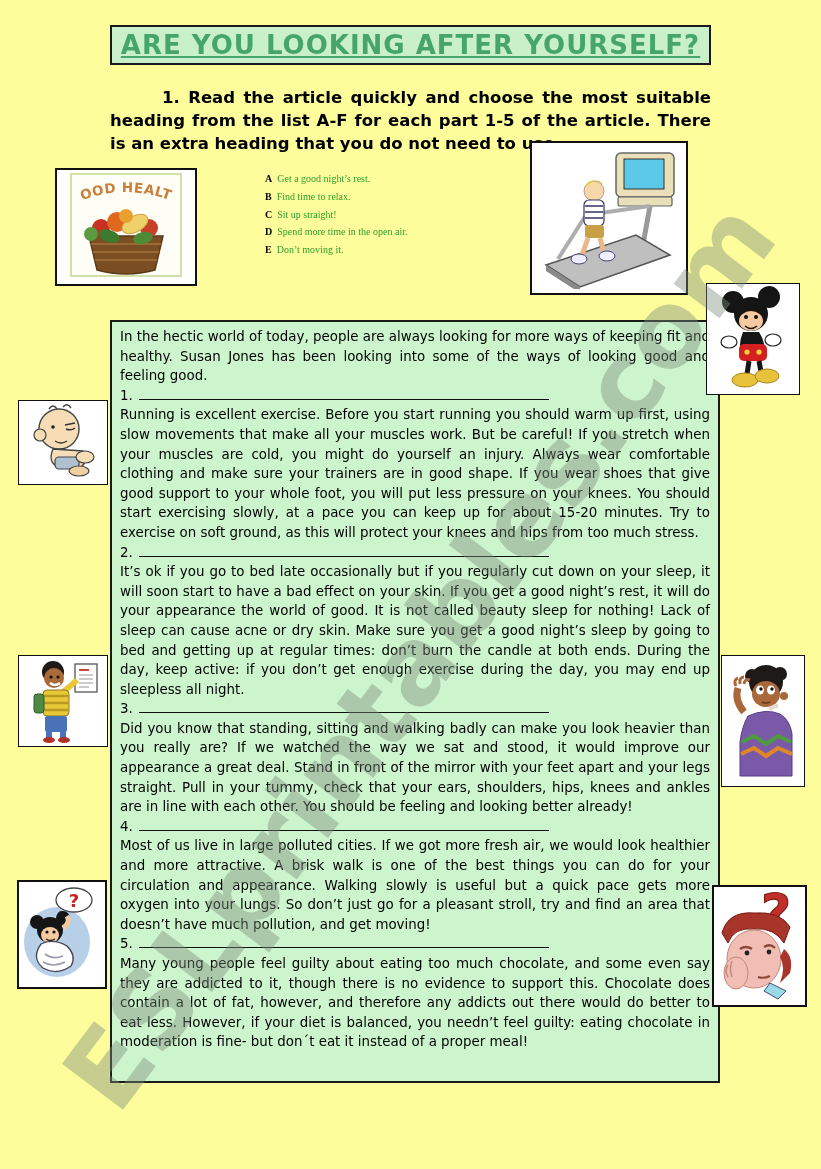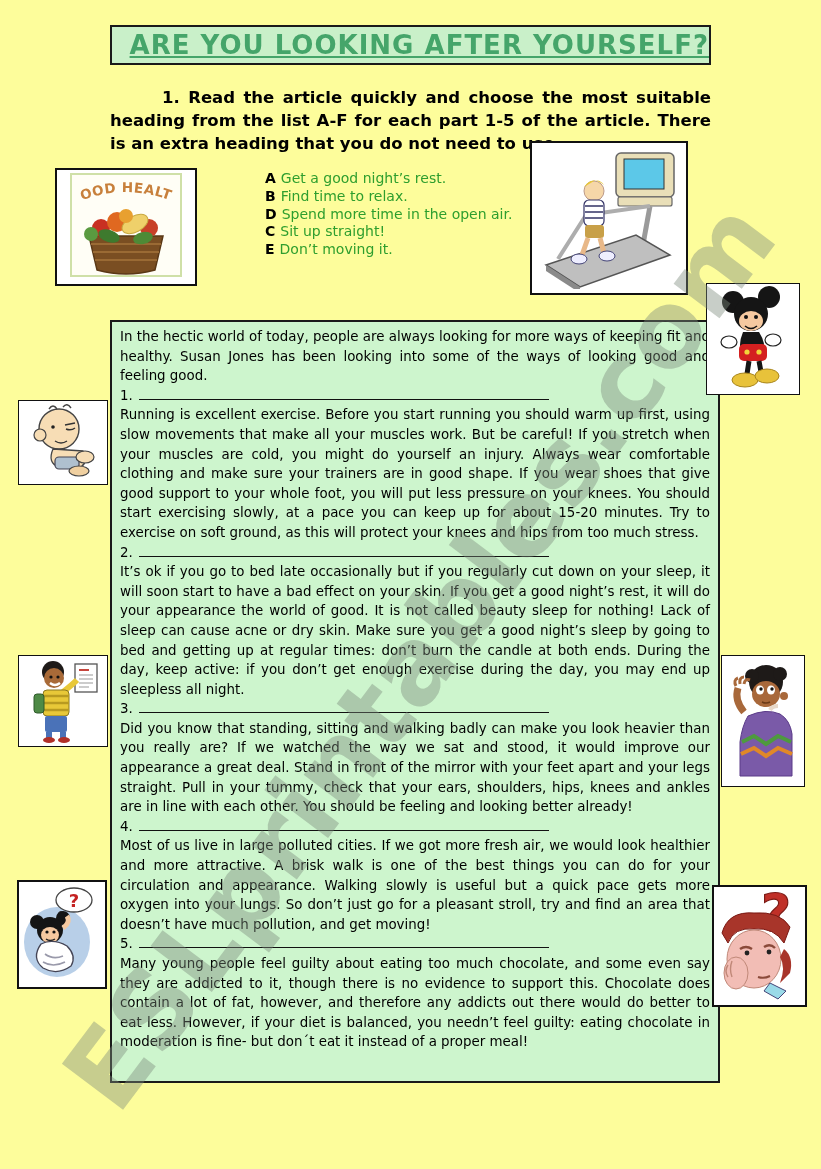--- a/index.html
+++ b/index.html
@@ -6,36 +6,36 @@
   body{
     width:821px;height:1169px;position:relative;overflow:hidden;
     background:#FDFD9B;
     font-family:"DejaVu Sans","Liberation Sans",sans-serif;
     color:#000;
   }
   
   .title-box{
     position:absolute;left:110px;top:25px;width:597px;height:36px;
     background:#C9F0C9;border:2px solid #1a1a1a;
-    display:flex;align-items:center;justify-content:flex-end;
+    display:flex;align-items:center;justify-content:center;
   }
   .title-box h1{
     margin:0;font-size:26px;font-weight:bold;letter-spacing:1px;
     color:#45A56A;text-decoration:underline;white-space:nowrap;
   }
   
   .instructions{
     position:absolute;left:110px;top:86px;width:601px;
     font-weight:bold;font-size:16.5px;line-height:23px;
     text-align:justify;text-indent:52px;
   }
   
   .headings{
     position:absolute;left:265px;top:170px;
-    font-size:14px;line-height:17.8px;white-space:nowrap;
+    font-size:10px;line-height:17.8px;white-space:nowrap;font-family:Liberation Serif, serif;
   }
   .headings .letter{font-weight:bold;color:#000;margin-right:5px;}
   .headings .htext{color:#2E9E2E;}
   
   .article-box{
     position:absolute;left:110px;top:320px;width:590px;height:748px;
     background:#CDF5CD;border:2px solid #1a1a1a;
     padding:5px 8px 6px 8px;
     font-size:13.4px;line-height:19.6px;text-align:justify;
     overflow:hidden;z-index:1;
@@ -74,22 +74,22 @@
 
 <div class="title-box">
   <h1>ARE YOU LOOKING AFTER YOURSELF?</h1>
 </div>
 
 <div class="instructions">1. Read the article quickly and choose the most suitable heading from the list A-F for each part 1-5 of the article. There is an extra heading that you do not need to use.</div>
 
 <div class="headings">
   <div><span class="letter">A</span><span class="htext">Get a good night’s rest.</span></div>
   <div><span class="letter">B</span><span class="htext">Find time to relax.</span></div>
+  <div><span class="letter">C</span><span class="htext">Sit up straight!</span></div>
   <div><span class="letter">D</span><span class="htext">Spend more time in the open air.</span></div>
-  <div><span class="letter">C</span><span class="htext">Sit up straight!</span></div>
   <div><span class="letter">E</span><span class="htext">Don’t moving it.</span></div>
 </div>
 
 <div class="clip" id="good-health">
   <svg width="138" height="110" viewBox="0 0 138 110">
     <rect x="14" y="4" width="110" height="102" fill="#FFFEF6" stroke="#CFE0A8" stroke-width="2"></rect>
     <path id="gh-arc" d="M26,30 Q69,14 112,30" fill="none"></path>
     <text font-size="13.5" font-weight="bold" fill="#C8803C" letter-spacing="0.5">
       <textPath href="#gh-arc" startOffset="50%" text-anchor="middle">GOOD HEALTH</textPath>
     </text>

